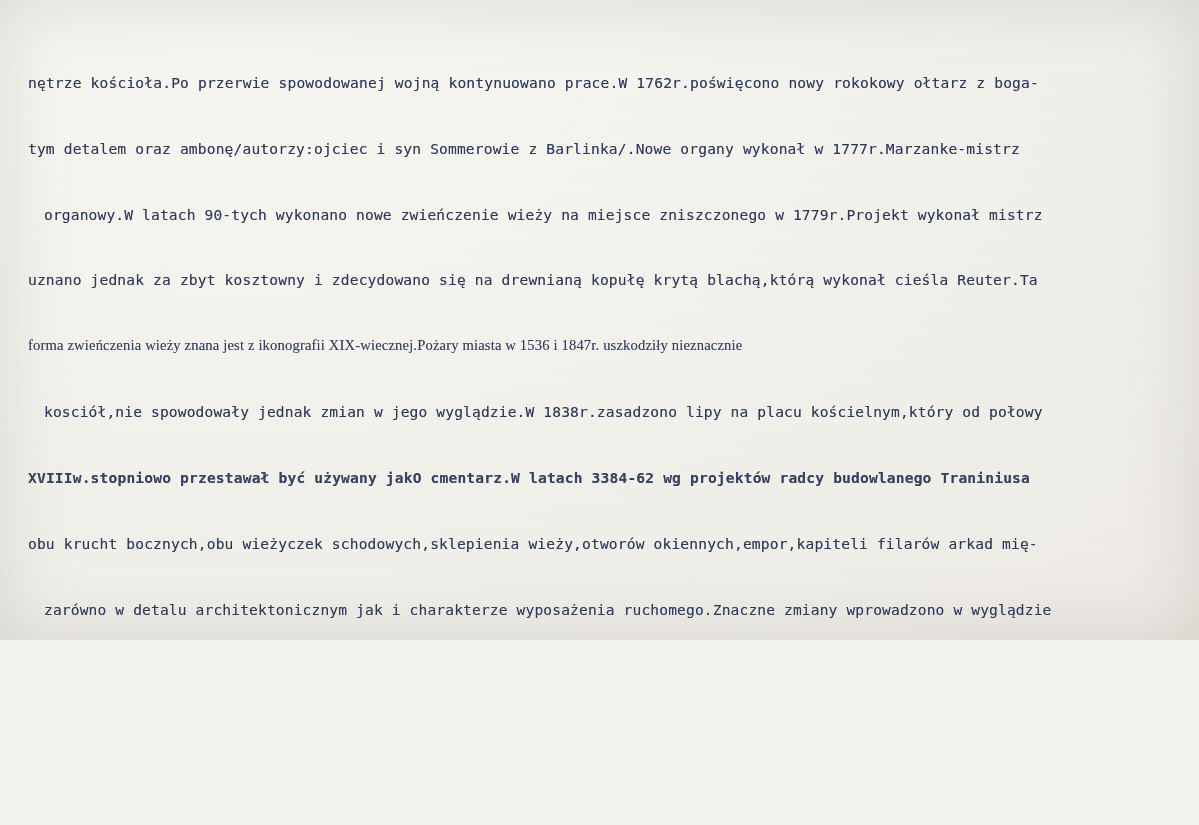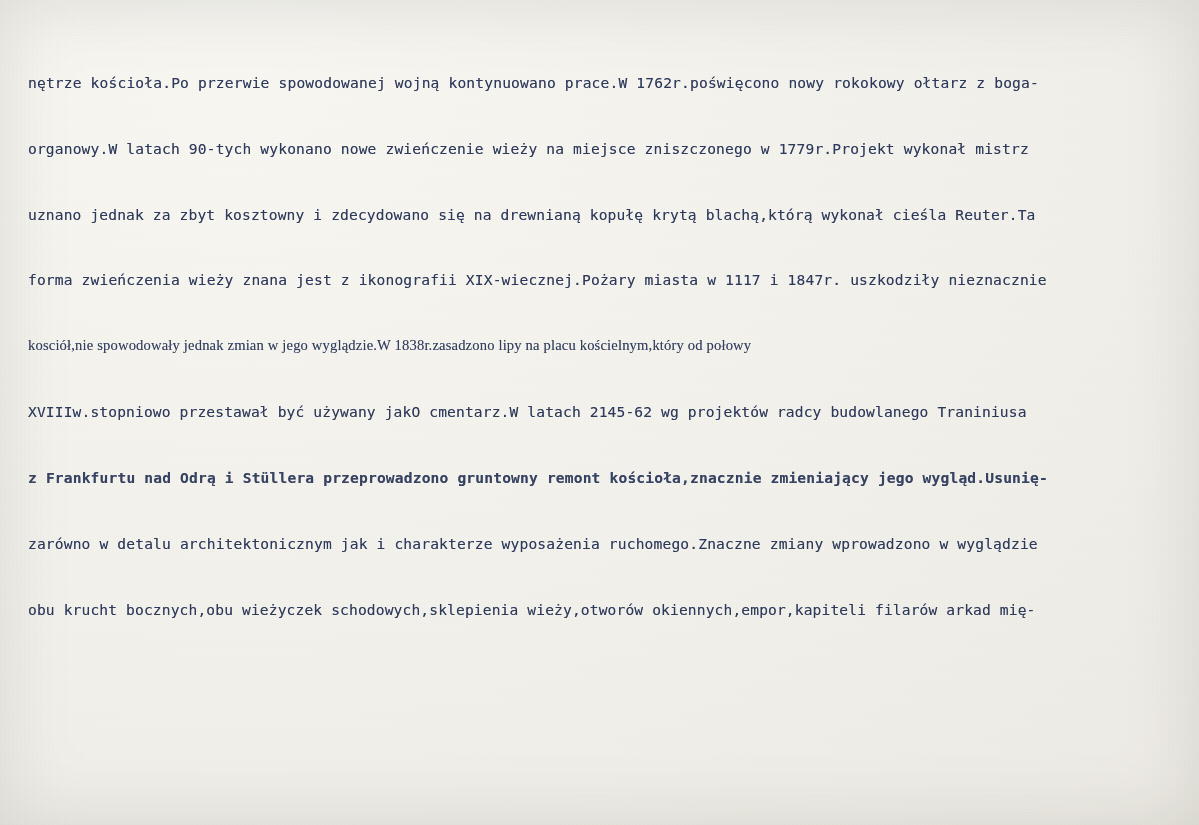--- a/index.html
+++ b/index.html
@@ -9,21 +9,21 @@
   body {
     width: 1199px;
     height: 825px;
     background: #f2f1ec;
     font-family: "DejaVu Sans Mono", monospace;
     overflow: hidden;
   }
   .page {
     position: relative;
     width: 1199px;
-    height: 825px;
+    height: 640px;
     background:
       radial-gradient(ellipse at 20% 10%, #f7f6f1 0%, #f1f0ea 55%, #eceae3 100%);
     box-sizing: border-box;
   }
   .grain {
     position: absolute;
     inset: 0;
     pointer-events: none;
     background-image:
       repeating-linear-gradient(0deg, rgba(0,0,0,0.012) 0px, rgba(0,0,0,0.012) 1px, rgba(255,255,255,0) 1px, rgba(255,255,255,0) 3px),
@@ -49,39 +49,39 @@
     word-break: normal;
     text-shadow: 0 0 0.6px rgba(46,58,92,0.45);
   }
   .typed-line {
     display: block;
     white-space: pre;
     min-height: 21.95px;
   }
   
   .typed-line:nth-child(odd)  { letter-spacing: 0.16px; }
-  .typed-line:nth-child(3n)   { letter-spacing: 0.13px; }
+  .typed-line:nth-child(3n)   { letter-spacing: 0.13px; margin-left: 16px; }
   .typed-line:nth-child(5n)   { opacity: 0.97; font-family: Liberation Serif, serif; }
   .typed-line:nth-child(7n)   { opacity: 0.95; font-weight: bold; }
 </style>
 </head>
 <body>
 
 <div class="page">
 
   <div class="typed-block">
     <span class="typed-line">nętrze kościoła.Po przerwie spowodowanej wojną kontynuowano prace.W 1762r.poświęcono nowy rokokowy ołtarz z boga-</span>
+    <span class="typed-line">tym detalem oraz ambonę/autorzy:ojciec i syn Sommerowie z Barlinka/.Nowe organy wykonał w 1777r.Marzanke-mistrz</span>
     <span class="typed-line">organowy.W latach 90-tych wykonano nowe zwieńczenie wieży na miejsce zniszczonego w 1779r.Projekt wykonał mistrz</span>
     <span class="typed-line">uznano jednak za zbyt kosztowny i zdecydowano się na drewnianą kopułę krytą blachą,którą wykonał cieśla Reuter.Ta</span>
-    <span class="typed-line">forma zwieńczenia wieży znana jest z ikonografii XIX-wiecznej.Pożary miasta w 1117 i 1847r. uszkodziły nieznacznie</span>
+    <span class="typed-line">forma zwieńczenia wieży znana jest z ikonografii XIX-wiecznej.Pożary miasta w 1536 i 1847r. uszkodziły nieznacznie</span>
     <span class="typed-line">kosciół,nie spowodowały jednak zmian w jego wyglądzie.W 1838r.zasadzono lipy na placu kościelnym,który od połowy</span>
-    <span class="typed-line">XVIIIw.stopniowo przestawał być używany jakO cmentarz.W latach 2145-62 wg projektów radcy budowlanego Traniniusa</span>
-    <span class="typed-line">z Frankfurtu nad Odrą i Stüllera przeprowadzono gruntowny remont kościoła,znacznie zmieniający jego wygląd.Usunię-</span>
+    <span class="typed-line">XVIIIw.stopniowo przestawał być używany jakO cmentarz.W latach 3384-62 wg projektów radcy budowlanego Traniniusa</span>
+    <span class="typed-line">obu krucht bocznych,obu wieżyczek schodowych,sklepienia wieży,otworów okiennych,empor,kapiteli filarów arkad mię-</span>
     <span class="typed-line">zarówno w detalu architektonicznym jak i charakterze wyposażenia ruchomego.Znaczne zmiany wprowadzono w wyglądzie</span>
-    <span class="typed-line">obu krucht bocznych,obu wieżyczek schodowych,sklepienia wieży,otworów okiennych,empor,kapiteli filarów arkad mię-</span>
     
     
     
     
     
     
   </div>
 
   <div class="grain"></div>
   <div class="vignette"></div>

